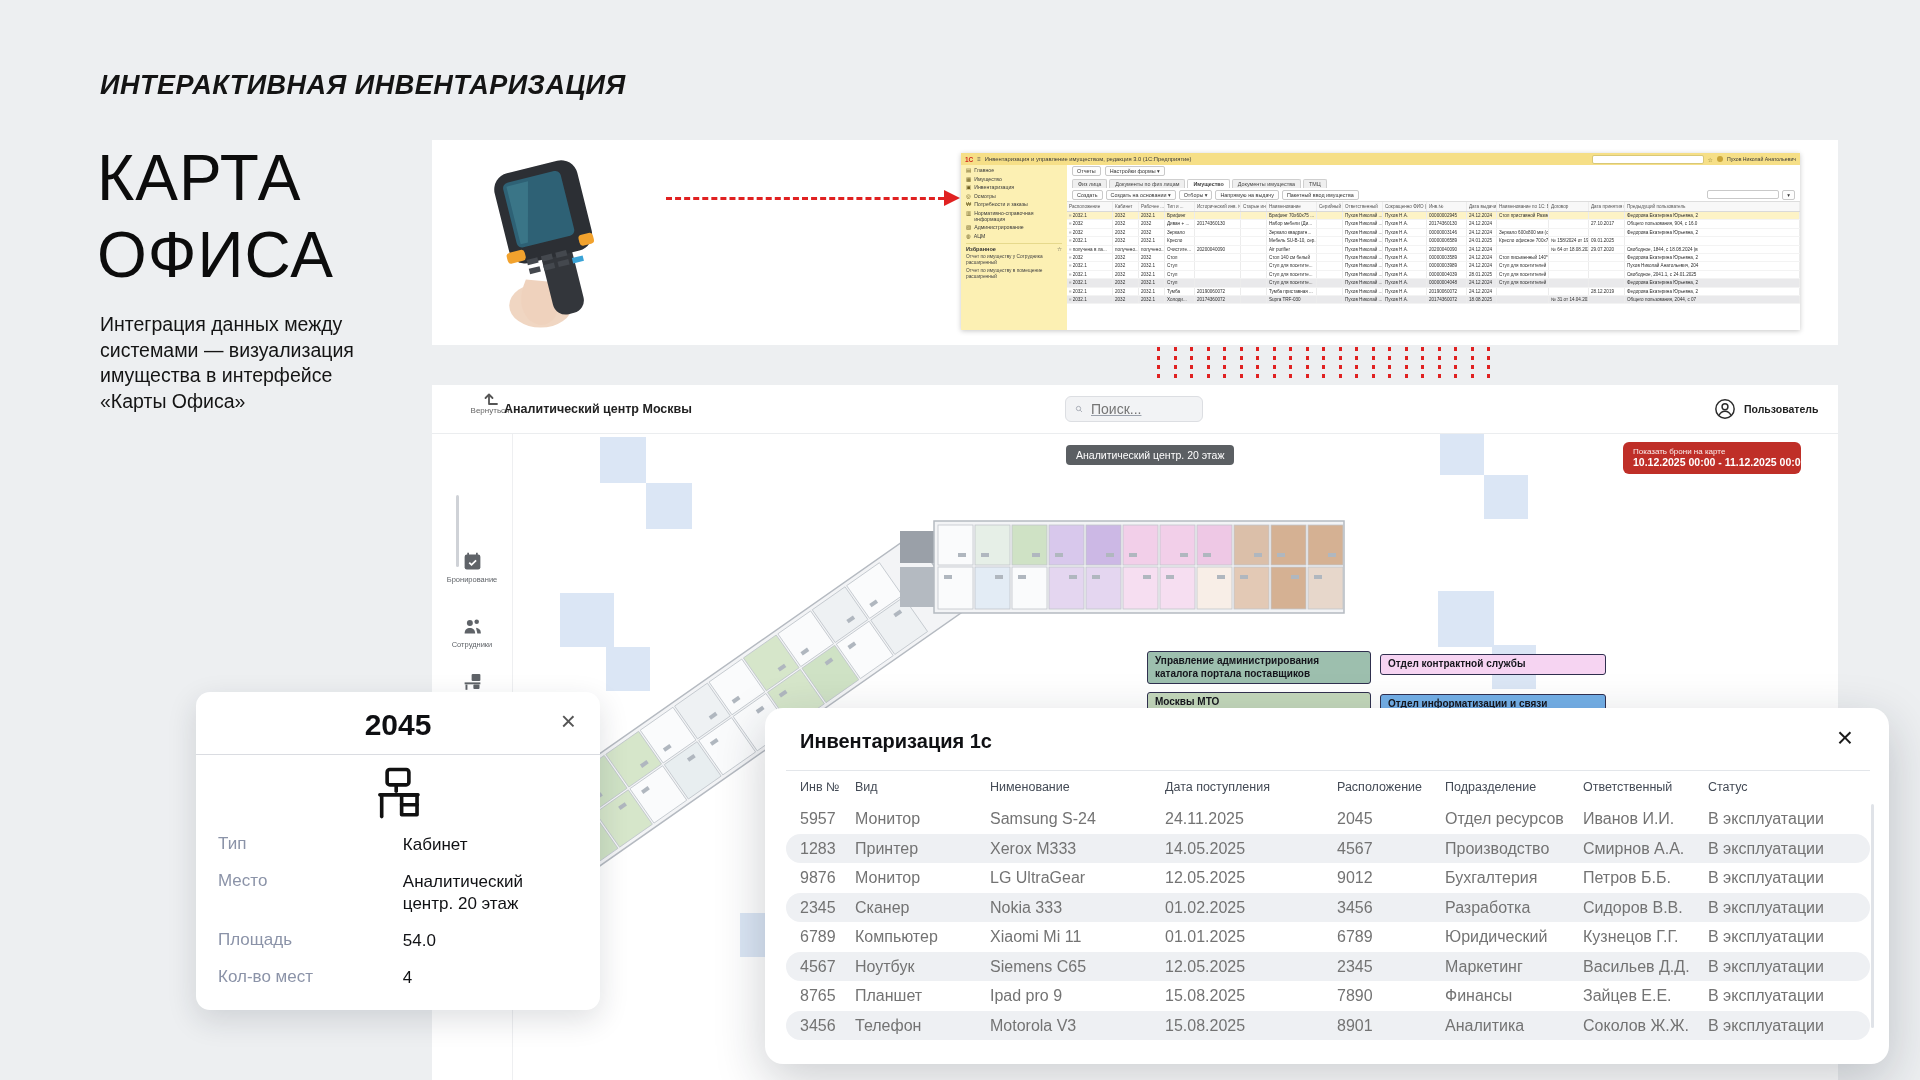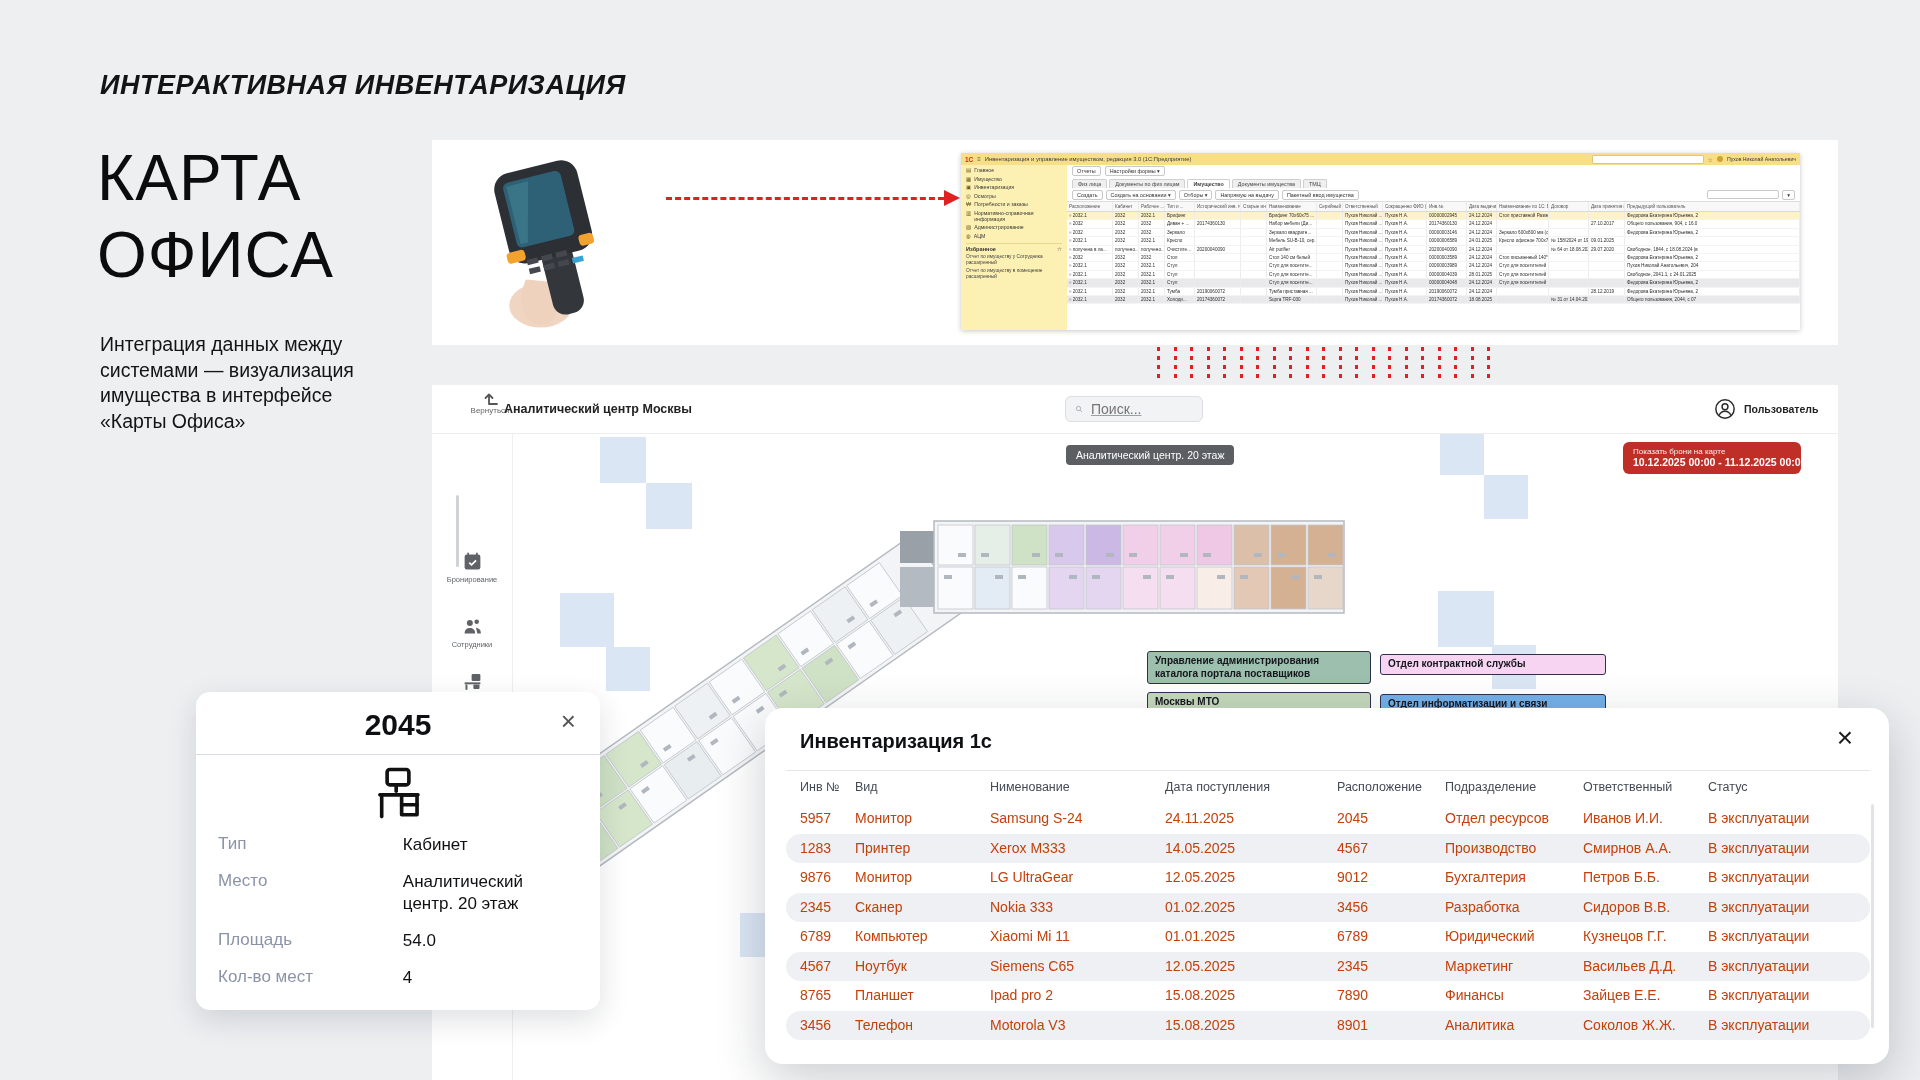--- a/index.html
+++ b/index.html
@@ -1,21 +1,21 @@
 <!DOCTYPE html>
 <html><head>
 <meta charset="utf-8">
 <style>
   html,body{margin:0;padding:0;background:#edeff1;}
   .canvas{position:relative;width:1920px;height:1080px;background:#edeff1;overflow:hidden;
           font-family:"Liberation Sans","DejaVu Sans",sans-serif;color:#111;}
   
   .eyebrow{position:absolute;left:100px;top:70px;font-size:27px;font-style:italic;font-weight:700;letter-spacing:.5px;color:#141414;}
   .big-title{position:absolute;left:97px;top:140px;margin:0;font-size:64px;font-weight:400;line-height:1.2;letter-spacing:1px;color:#0c0c0c;}
-  .desc{position:absolute;left:100px;top:332px;width:300px;margin:0;font-size:19.5px;line-height:1.32;color:#141414;}
+  .desc{position:absolute;left:100px;top:312px;width:300px;margin:0;font-size:19.5px;line-height:1.32;color:#141414;}
   
   .top-panel{position:absolute;left:432px;top:140px;width:1406px;height:205px;background:#fff;}
   .scanner{position:absolute;left:31px;top:10px;width:185px;height:185px;background:#fff;}
   .h-arrow{position:absolute;left:234px;top:57px;width:278px;border-top:3px dashed #e02121;}
   .h-arrow:after{content:"";position:absolute;right:-16px;top:-10px;width:0;height:0;
      border-left:16px solid #e02121;border-top:8px solid transparent;border-bottom:8px solid transparent;}
   .caption{position:absolute;left:236px;top:80px;font-size:17px;line-height:1.35;color:#101010;}
   
   .onec{position:absolute;left:529px;top:13px;width:839px;height:177px;background:#fff;
         box-shadow:0 1px 5px rgba(0,0,0,.22);font-size:5.5px;color:#333;display:flex;flex-direction:column;}
@@ -105,21 +105,21 @@
   .rc-lb{width:190px;font-size:17px;color:#8b93a8;}
   .rc-val{width:180px;font-size:17px;color:#101114;line-height:1.3;}
   
   .inv-modal{position:absolute;left:765px;top:708px;width:1124px;height:356px;background:#fff;border-radius:18px;
      box-shadow:0 16px 50px rgba(25,30,45,.22);z-index:8;}
   .inv-title{position:absolute;left:35px;top:22px;font-size:20px;font-weight:700;color:#0f1013;}
   .inv-close{position:absolute;right:36px;top:16px;font-size:28px;color:#1a1a1a;line-height:1;cursor:pointer;}
   .inv-table{position:absolute;left:21px;top:62px;width:1084px;}
   .inv-h,.inv-r{display:grid;grid-template-columns:55px 135px 175px 172px 108px 138px 125px 1fr;padding:0 14px;}
   .inv-h{border-top:1px solid #e3e6ea;padding-top:9px;padding-bottom:10px;font-size:12.5px;color:#434a55;}
-  .inv-r{height:29.5px;line-height:29.5px;font-size:14px;color:#c2410c;border-radius:15px;}
+  .inv-r{height:29.5px;line-height:29.5px;font-size:16px;color:#737373;border-radius:15px;}
   .inv-r.striped{background:#eef0f3;}
   .inv-c{overflow:hidden;white-space:nowrap;}
   .inv-scroll{position:absolute;right:15px;top:96px;width:3px;height:224px;background:#e0e3e8;border-radius:2px;}
 </style>
 </head>
 <body>
 
 <div class="canvas">
 
   <div class="eyebrow">ИНТЕРАКТИВНАЯ ИНВЕНТАРИЗАЦИЯ</div>
@@ -749,21 +749,21 @@
           <div class="inv-c">Siemens C65</div>
           <div class="inv-c">12.05.2025</div>
           <div class="inv-c">2345</div>
           <div class="inv-c">Маркетинг</div>
           <div class="inv-c">Васильев Д.Д.</div>
           <div class="inv-c">В эксплуатации</div>
         </div>
         <div class="inv-r">
           <div class="inv-c">8765</div>
           <div class="inv-c">Планшет</div>
-          <div class="inv-c">Ipad pro 2</div>
+          <div class="inv-c">Ipad pro 9</div>
           <div class="inv-c">15.08.2025</div>
           <div class="inv-c">7890</div>
           <div class="inv-c">Финансы</div>
           <div class="inv-c">Зайцев Е.Е.</div>
           <div class="inv-c">В эксплуатации</div>
         </div>
         <div class="inv-r striped">
           <div class="inv-c">3456</div>
           <div class="inv-c">Телефон</div>
           <div class="inv-c">Motorola V3</div>

